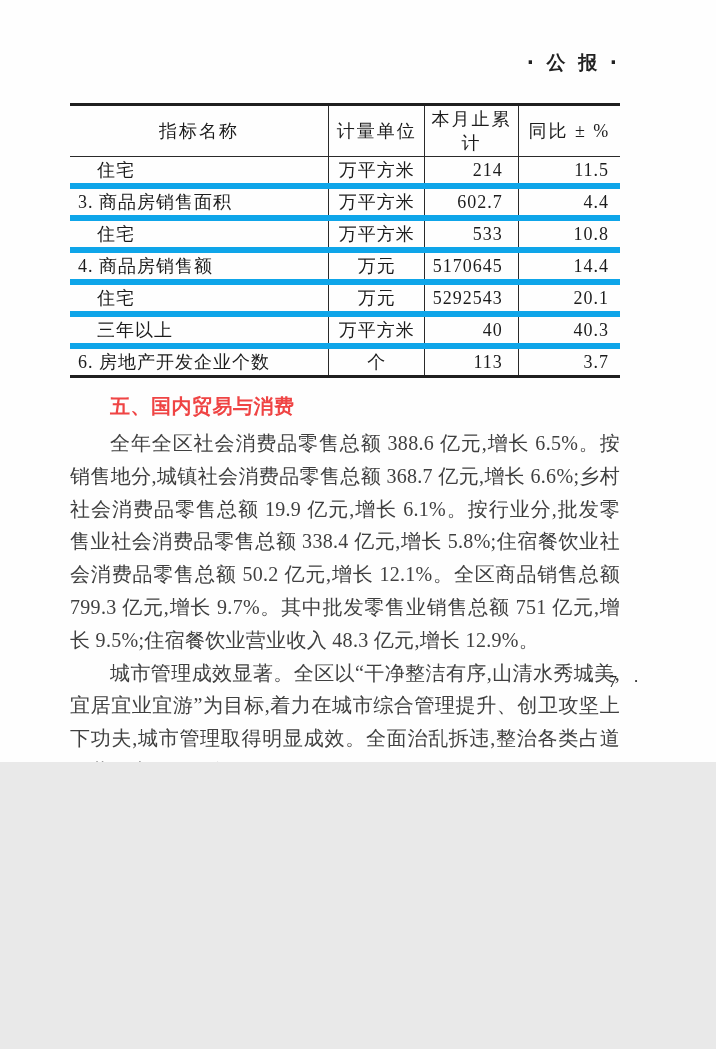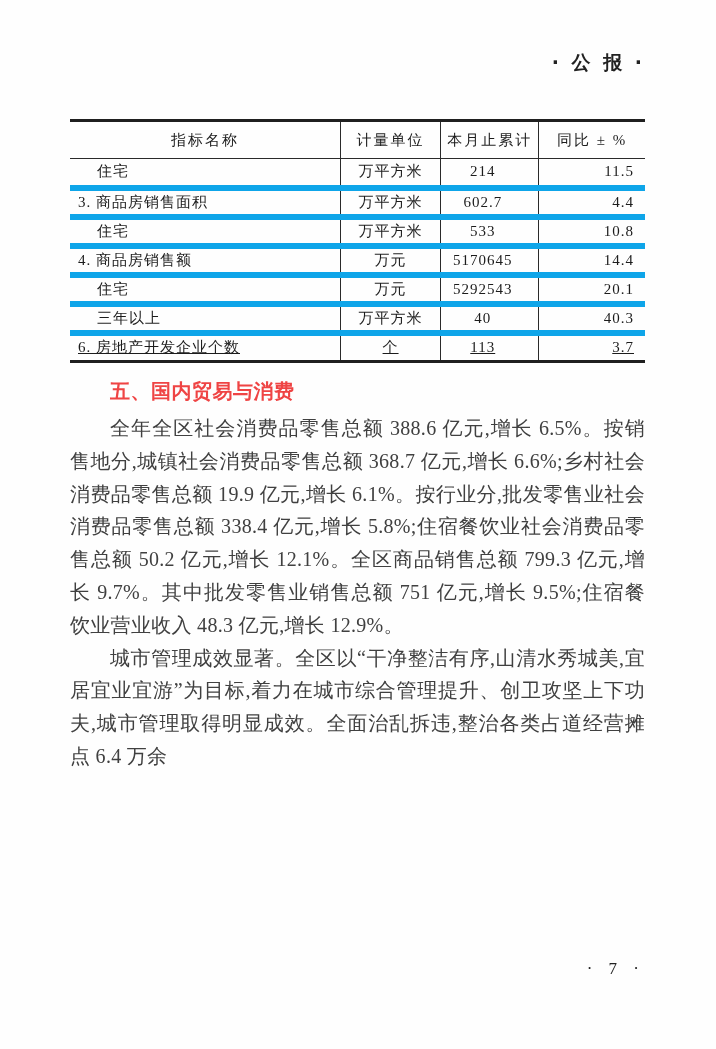--- a/index.html
+++ b/index.html
@@ -1,70 +1,70 @@
 <!DOCTYPE html>
 <html><head>
 <meta charset="utf-8">
 <style>
   * { box-sizing: border-box; }
   html, body { margin: 0; padding: 0; background: #e9e9e9; }
   .page {
     position: relative;
     width: 716px;
-    height: 1049px;
+    height: 762px;
     margin: 0 auto;
     background: #fefefe;
     color: #1c1c1c;
     font-family: "Liberation Serif", "DejaVu Serif", serif;
-    padding: 50px 71px 0 70px;
+    padding: 50px 96px 0 70px;
     overflow: hidden;
   }
   
   .page-header {
     text-align: right;
     font-family: "DejaVu Sans", "Liberation Sans", sans-serif;
     font-weight: 700;
     font-size: 19px;
     letter-spacing: 3px;
     color: #222;
     height: 26px;
   }
   
   table.indicator-table {
     width: 100%;
     border-collapse: collapse;
-    margin-top: 43px;
+    margin-top: 27px;
     border-top: 3px solid #1f1f1f;
     border-bottom: 3px solid #1f1f1f;
-    font-size: 15px;
+    font-size: 18px;
     color: #1c1c1c;
   }
   table.indicator-table th {
     font-weight: normal;
     height: 38px;
     text-align: center;
     border-bottom: 1px solid #2a2a2a;
     letter-spacing: 2px;
   }
   table.indicator-table td {
     height: 29px;
     border-bottom: 6px solid #0ea5e9;
     letter-spacing: 1px;
   }
-  table.indicator-table tbody tr:last-child td { border-bottom: none; text-decoration: underline; }
+  table.indicator-table tbody tr:last-child td { border-bottom: none; }
   table.indicator-table th + th,
   table.indicator-table td + td { border-left: 1px solid #2a2a2a; }
   .col-name { width: 47%; }
   .col-unit { width: 17.5%; }
   .col-val  { width: 17%; }
   .col-yoy  { width: 18.5%; }
   td.c-name { text-align: left; padding-left: 8px; }
   td.c-name.indent { padding-left: 27px; }
   td.c-unit { text-align: center; }
-  td.c-val  { text-align: center; padding-right: 15px; letter-spacing: 0.5px; }
+  td.c-val  { text-align: right; padding-right: 15px; letter-spacing: 0.5px; }
   td.c-yoy  { text-align: right; padding-right: 11px; letter-spacing: 0.5px; }
   
   .section h2 {
     font-family: "DejaVu Sans", "Liberation Sans", sans-serif;
     font-weight: 700;
     font-size: 20px;
     color: #ef4444;
     margin: 15px 0 7px 0;
     text-indent: 2em;
     letter-spacing: 0.5px;

